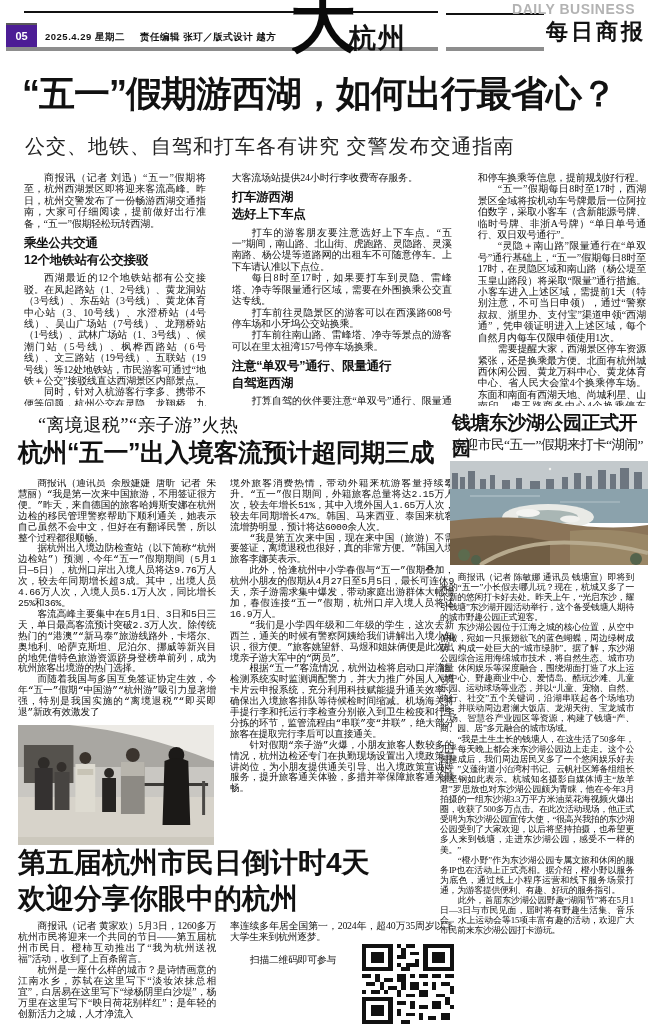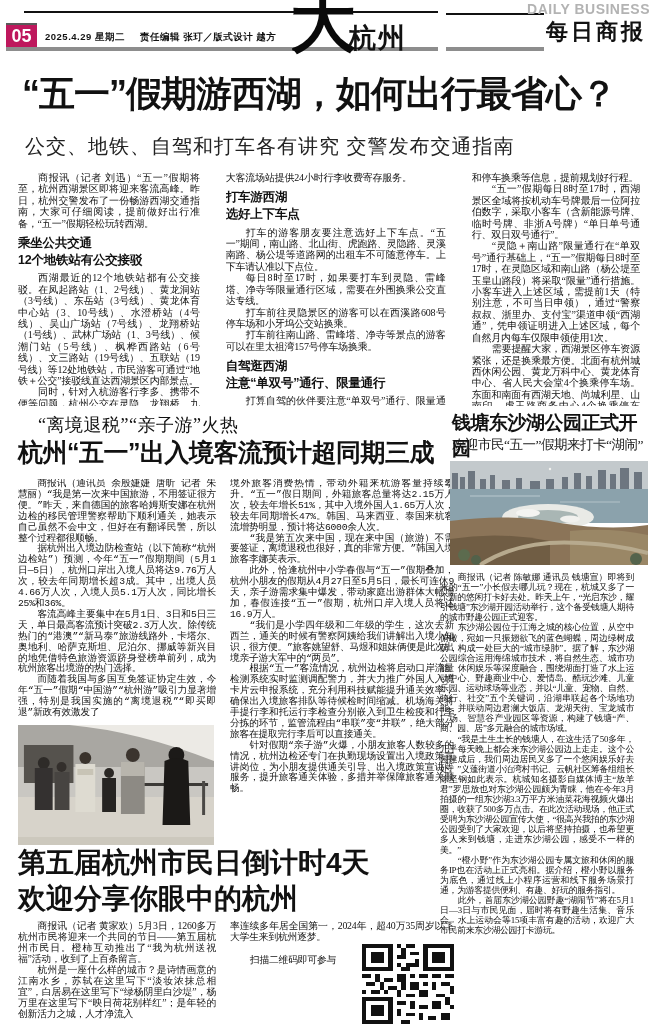--- a/index.html
+++ b/index.html
@@ -2,50 +2,50 @@
 <html><head>
 <meta charset="utf-8">
 <style>
   html,body{margin:0;padding:0;background:#e8e8e8;}
   .page{position:relative;width:652px;height:1024px;background:#ffffff;overflow:hidden;
         font-family:"Liberation Serif","DejaVu Serif",serif;color:#111;}
   .abs{position:absolute;}
   
   .rule{background:#111;}
   .rule-thick{background:#8d8d8d;}
-  .pgnum{left:6px;top:23px;width:31px;height:22px;background:#be185d;color:#fff;
-         font-family:"Liberation Sans",sans-serif;font-weight:900;font-size:18px;
+  .pgnum{left:6px;top:23px;width:31px;height:22px;background:#4c1d95;color:#fff;
+         font-family:"Liberation Sans",sans-serif;font-weight:900;font-size:11px;
          display:flex;align-items:center;justify-content:center;border-top:2px solid #5a5a5a;}
   .dateline{left:45px;top:31px;font-family:"Liberation Sans",sans-serif;font-size:9.5px;
             font-weight:700;color:#111;letter-spacing:0.5px;white-space:nowrap;}
   .dateline span{margin-right:12px;}
   .mast-da{left:290px;top:-10px;font-size:66px;line-height:1;font-weight:900;
            font-family:"Liberation Serif",serif;color:#0a0a0a;}
   .mast-city{left:349px;top:20px;font-size:27px;font-weight:900;
              font-family:"Liberation Sans",sans-serif;letter-spacing:2px;}
-  .eng{right:2px;top:1px;font-family:"Liberation Sans",sans-serif;font-size:14px;
+  .eng{right:17px;top:1px;font-family:"Liberation Sans",sans-serif;font-size:14px;
        font-weight:700;color:#b3b3b3;letter-spacing:0.5px;}
   .cnpaper{right:6px;top:17px;font-size:22px;font-weight:900;
            font-family:"Liberation Sans",sans-serif;letter-spacing:3px;}
   
   .cols{display:flex;}
   .col{overflow:hidden;}
   .para,.noind,.sec,.cap{margin:0;}
   .para{text-indent:2em;text-align:justify;}
   .noind{text-align:justify;}
   .sec{font-family:"Liberation Sans",sans-serif;font-weight:700;font-size:12.5px;
        line-height:1.25;margin-top:7px;text-indent:0;}
   .sec + .sec{margin-top:1px;margin-bottom:4px;}
   .cap{text-indent:0;text-align:center;margin-top:10px;}
   
   .a1-headline{left:22px;top:74px;width:622px;font-family:"Liberation Sans",sans-serif;
                font-size:36px;font-weight:900;letter-spacing:-1px;line-height:1.1;}
   .a1-subhead{left:25px;top:133px;width:600px;font-family:"Liberation Sans",sans-serif;
               font-size:20px;font-weight:500;color:#222;letter-spacing:1px;}
-  .a1-cols{left:18px;top:172px;width:622px;height:234px;gap:26px;}
+  .a1-cols{left:24px;top:172px;width:622px;height:234px;gap:26px;}
   .a1-cols .col{font-size:10px;line-height:11.4px;letter-spacing:-0.2px;height:234px;}
   .a1c1{width:190px;} .a1c2{width:230px;} .a1c3{width:176px;font-size:9.4px;line-height:10.7px;}
   
   .a2-kicker{left:20px;top:413px;font-size:18px;color:#111;letter-spacing:0.5px;margin-left:18px;}
   .a2-headline{left:18px;top:436px;width:436px;font-family:"Liberation Sans",sans-serif;
                font-size:25px;font-weight:900;letter-spacing:-0.5px;}
   .a2-cols{left:18px;top:479px;width:436px;height:375px;gap:14px;}
   .a2-cols .col{font-size:9.7px;line-height:10.9px;letter-spacing:-0.2px;height:375px;font-family:Liberation Mono, monospace;}
   .a2c1{width:198px;} .a2c2{width:224px;}
   .photo1{display:block;width:196px;height:120px;margin-top:6px;}
@@ -99,22 +99,22 @@
         <p class="para">同时，针对入杭游客行李多、携带不便等问题，杭州公交在灵隐、龙翔桥、九溪、动物园、西溪路608号停车场、胡雪岩故居、黄龙体育场西、火车东站东西广场等</p>
       </div>
     <div class="col a1c2">
         <p class="noind">大客流场站提供24小时行李收费寄存服务。</p>
         <p class="sec">打车游西湖</p>
         <p class="sec">选好上下车点</p>
         <p class="para">打车的游客朋友要注意选好上下车点。“五一”期间，南山路、北山街、虎跑路、灵隐路、灵溪南路、杨公堤等道路网的出租车不可随意停车。上下车请认准以下点位。</p>
         <p class="para">每日8时至17时，如果要打车到灵隐、雷峰塔、净寺等限量通行区域，需要在外围换乘公交直达专线。</p>
         <p class="para">打车前往灵隐景区的游客可以在西溪路608号停车场和小牙坞公交站换乘。</p>
         <p class="para">打车前往南山路、雷峰塔、净寺等景点的游客可以在里太祖湾157号停车场换乘。</p>
+        <p class="sec">注意“单双号”通行、限量通行</p>
         <p class="sec">自驾逛西湖</p>
-        <p class="sec">注意“单双号”通行、限量通行</p>
         <p class="para">打算自驾的伙伴要注意“单双号”通行、限量通行</p>
       </div>
     <div class="col a1c3">
         <p class="noind">和停车换乘等信息，提前规划好行程。</p>
         <p class="para">“五一”假期每日8时至17时，西湖景区全域将按机动车号牌最后一位阿拉伯数字，采取小客车（含新能源号牌、临时号牌、非浙A号牌）“单日单号通行、双日双号通行”。</p>
         <p class="para">“灵隐＋南山路”限量通行在“单双号”通行基础上，“五一”假期每日8时至17时，在灵隐区域和南山路（杨公堤至玉皇山路段）将采取“限量”通行措施。小客车进入上述区域，需提前1天（特别注意，不可当日申领），通过“警察叔叔、浙里办、支付宝”渠道申领“西湖通”，凭申领证明进入上述区域，每个自然月内每车仅限申领使用1次。</p>
         <p class="para">需要提醒大家，西湖景区停车资源紧张，还是换乘最方便。北面有杭州城西休闲公园、黄龙万科中心、黄龙体育中心、省人民大会堂4个换乘停车场。东面和南面有西湖天地、尚城利星、山南印、虎玉路商务中心4个换乘停车场，每个换乘点都配备了公交接驳，可带游客直达主要景点。</p>
       </div>
   </div>
 

